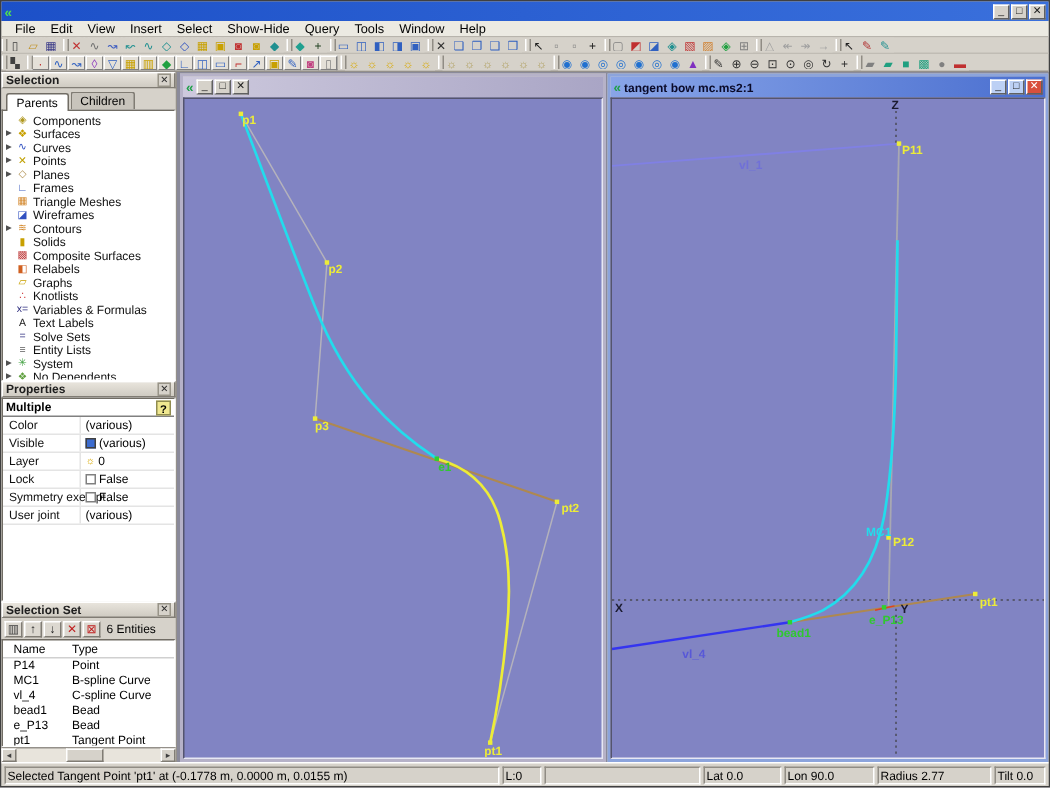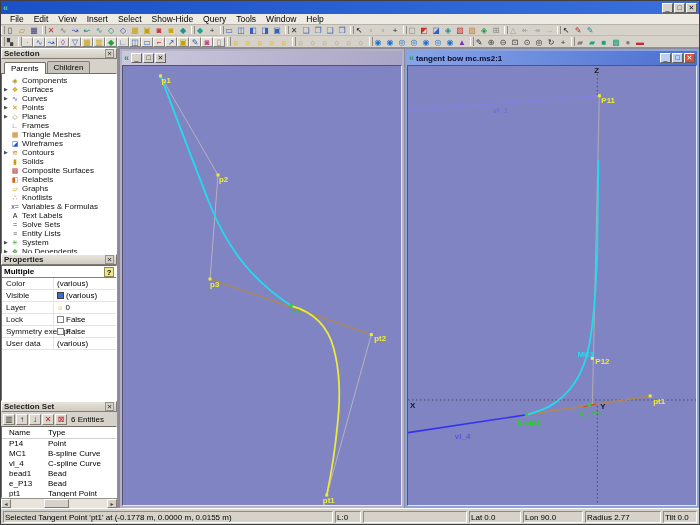--- a/index.html
+++ b/index.html
@@ -417,21 +417,21 @@
                 </span>
               </div>
               <div class="prop-row" data-name="property-row-symmetry-exempt">
                 <span class="prop-label" data-name="property-label">Symmetry exempt</span>
                 <span class="prop-value" data-name="property-value">
                   <span class="prop-ico checkbox" data-name="checkbox-icon"></span>
                   <span data-name="property-value-text">False</span>
                 </span>
               </div>
               <div class="prop-row" data-name="property-row-user-data">
-                <span class="prop-label" data-name="property-label">User data</span>
+                <span class="prop-label" data-name="property-label">User joint</span>
                 <span class="prop-value" data-name="property-value">
                   <span data-name="property-value-text">(various)</span>
                 </span>
               </div>
             </div>
         </div>
       </div>
 
       <div class="panel" id="selection-panel" data-name="selection-set-panel">
         <div class="panel-header" data-name="selection-panel-header">

